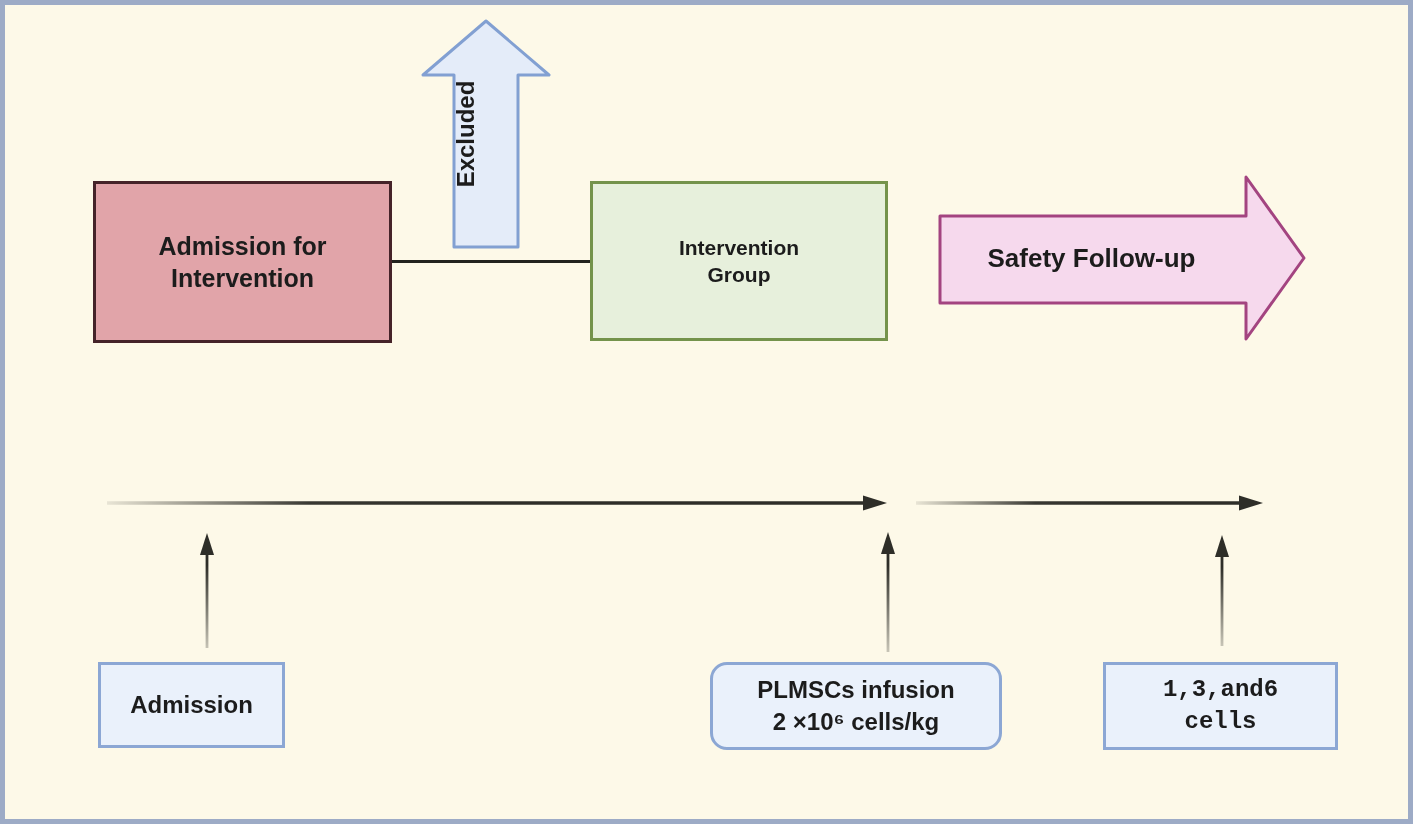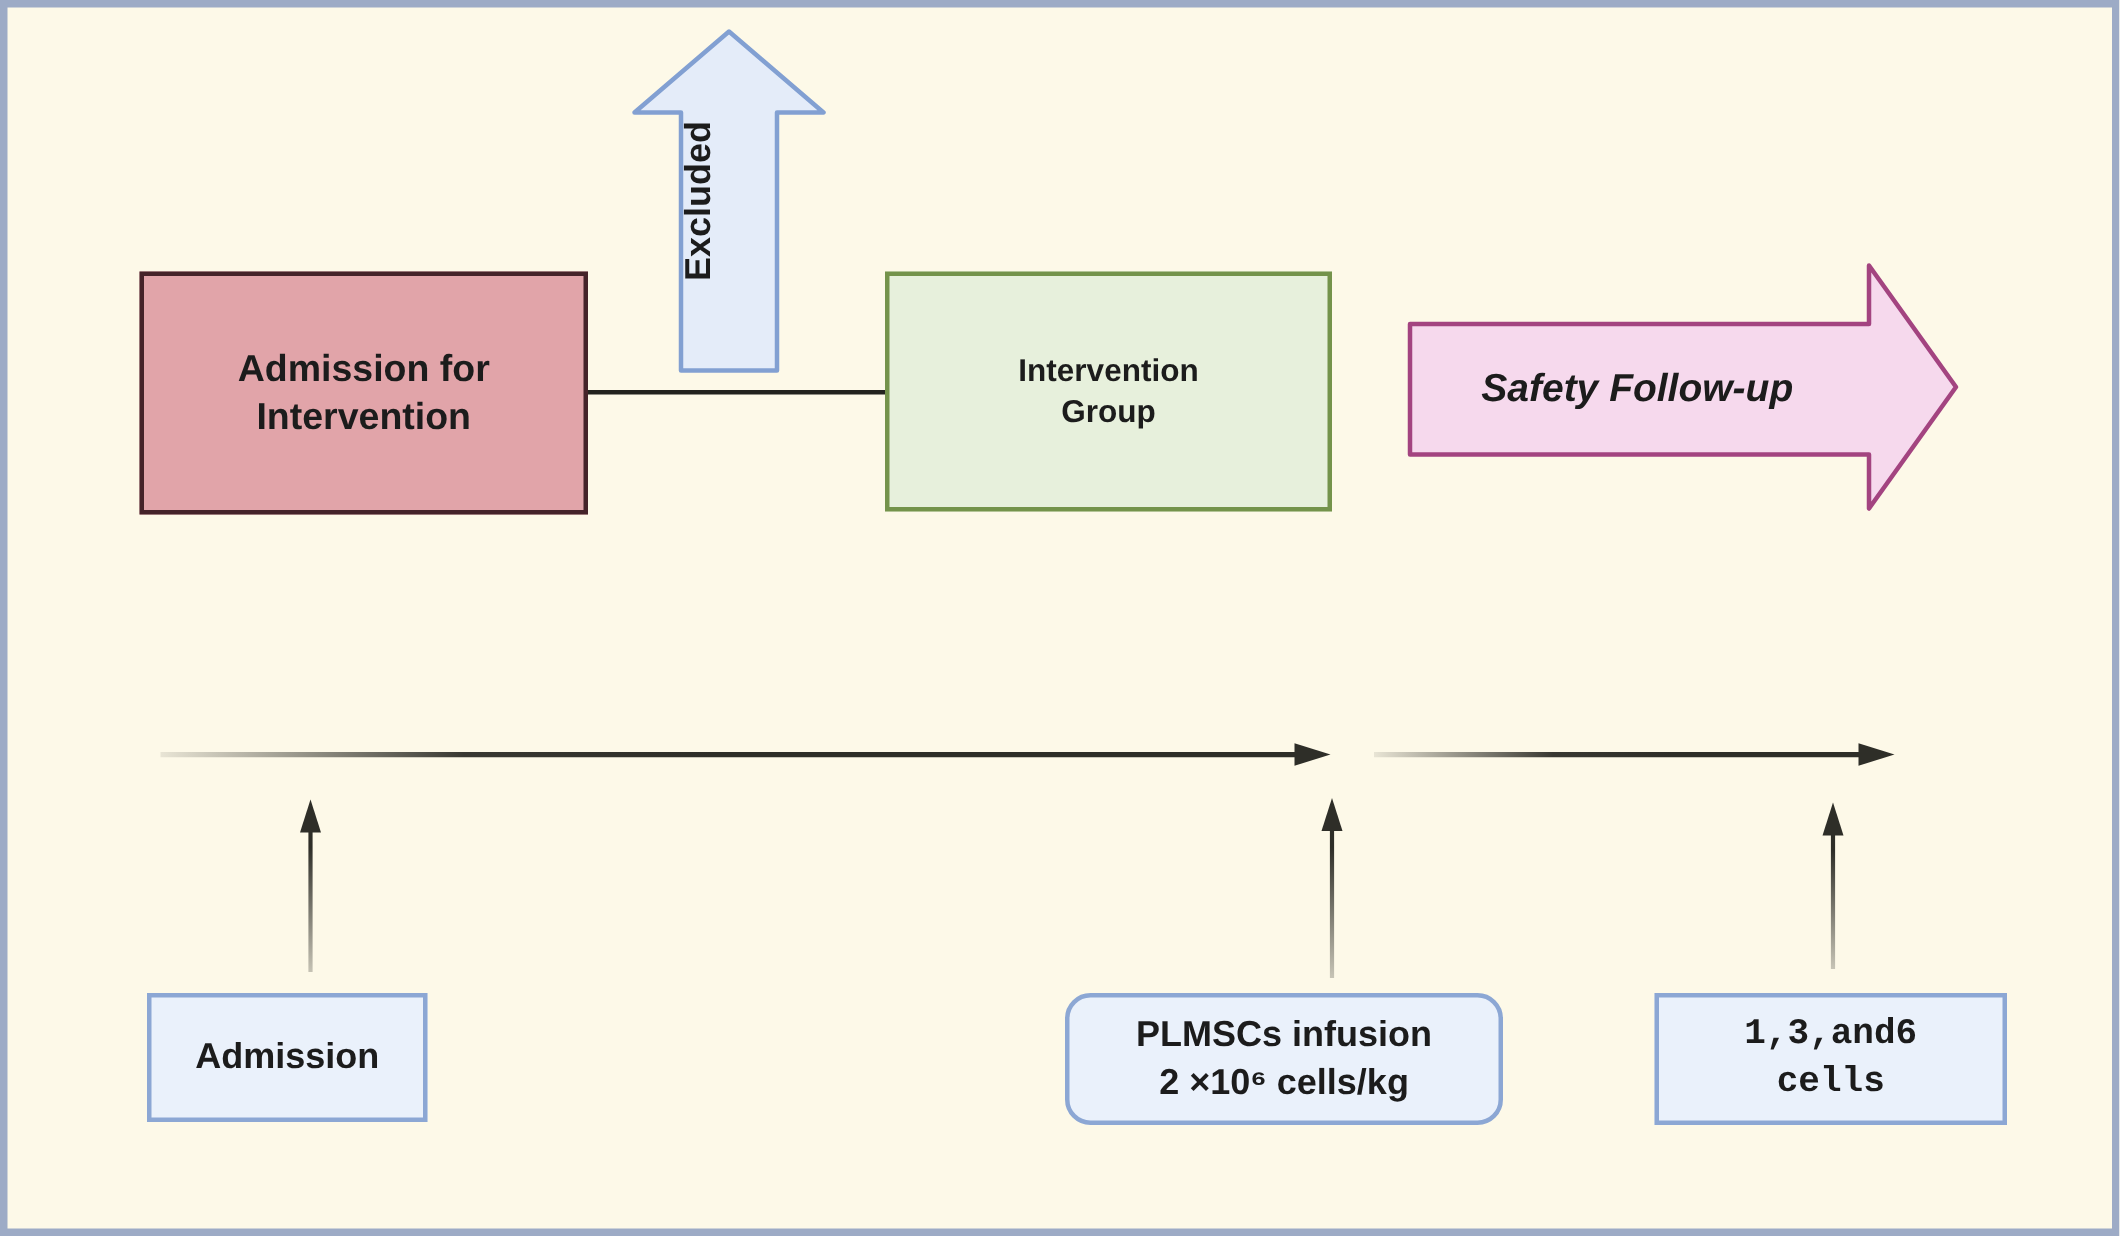--- a/index.html
+++ b/index.html
@@ -49,21 +49,20 @@
   .excluded-label span {
     transform: rotate(-90deg);
     white-space: nowrap;
     padding-bottom: 40px;
   }
   
   .safety-wrap { left: 933px; top: 167px; width: 372px; height: 172px; }
   .safety-label {
     left: 933px; top: 210px; width: 307px; height: 87px;
     font-size: 26px;
-    font-style: italic;
   }
   
   .event-box {
     background: #eaf1fb;
     border: 3px solid #8ca7d4;
     font-size: 24px; line-height: 1.35;
   }
   .box-admission { left: 93px;  top: 657px; width: 187px; height: 86px; }
   .box-plmscs    { left: 705px; top: 657px; width: 292px; height: 88px; border-radius: 17px; }
   .box-months    { left: 1098px; top: 657px; width: 235px; height: 88px; font-family: Liberation Mono, monospace; }

